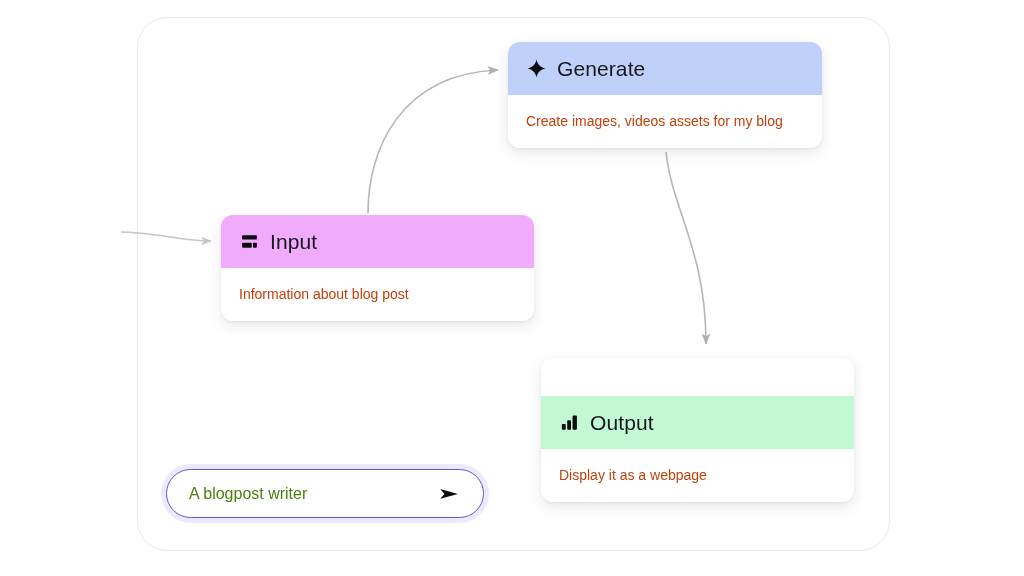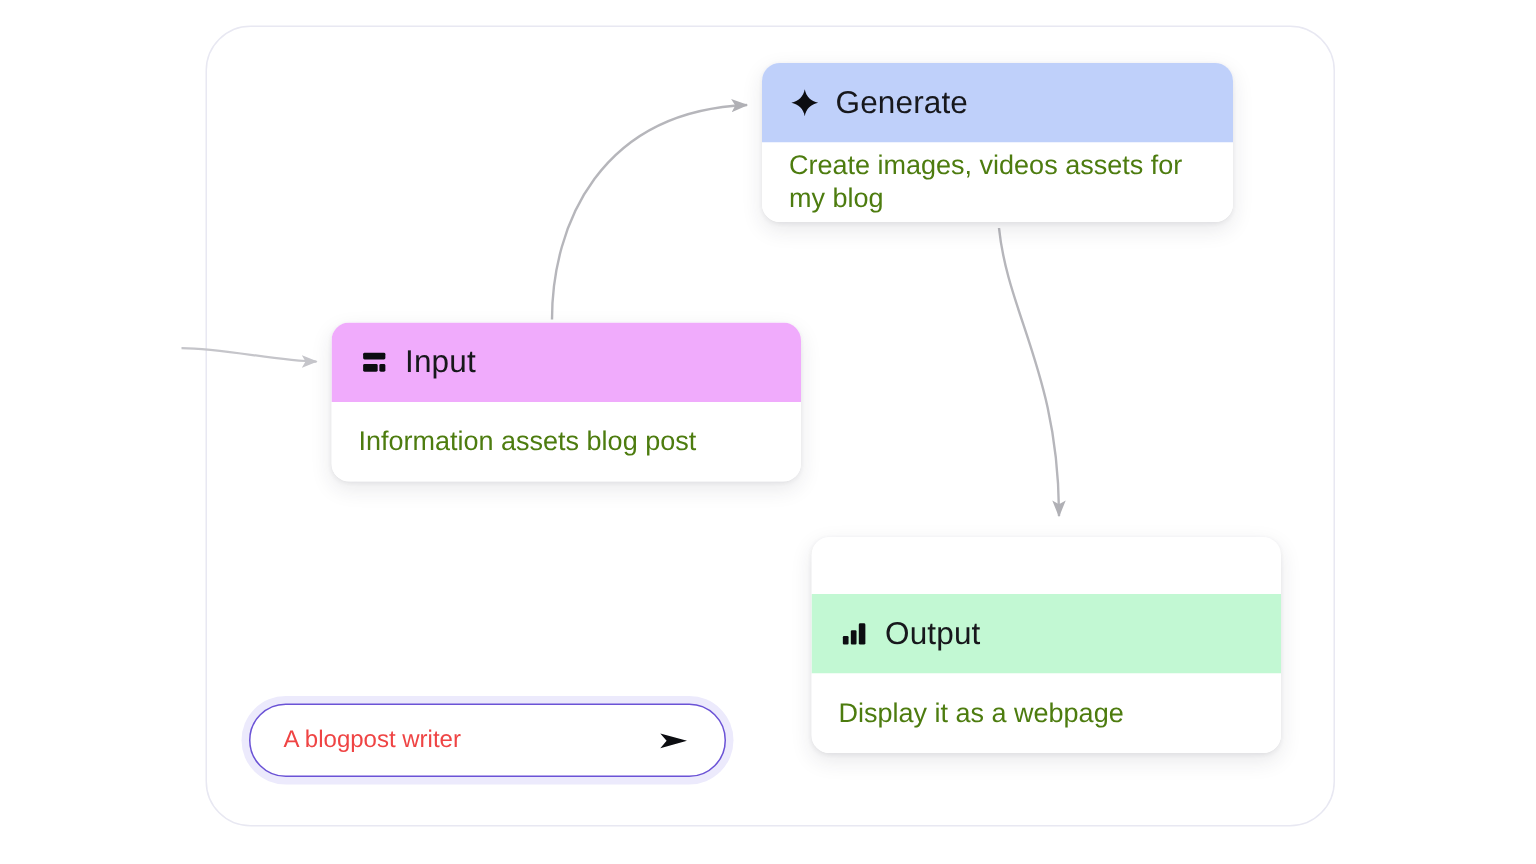--- a/index.html
+++ b/index.html
@@ -69,22 +69,22 @@
   }
   .node-body {
     background: #ffffff;
     padding: 0 18px;
     height: 53px;
     display: flex;
     align-items: center;
     box-sizing: border-box;
   }
   .node-desc {
-    font-size: 18px;
-    color: #4d7c0f;
+    font-size: 14px;
+    color: #c2410c;
     line-height: 1.2;
   }
   .node-icon {
     width: 20px;
     height: 20px;
     display: flex;
     align-items: center;
     justify-content: center;
     flex: 0 0 auto;
   }
@@ -114,21 +114,21 @@
     background: #ffffff;
     border: 1.4px solid #6b53d6;
     display: flex;
     align-items: center;
     justify-content: space-between;
     padding: 0 22px 0 22px;
     box-sizing: border-box;
   }
   .prompt-text {
     font-size: 16px;
-    color: #ef4444;
+    color: #4d7c0f;
     line-height: 1;
   }
   .send-icon {
     width: 24px;
     height: 24px;
     display: flex;
     align-items: center;
     justify-content: center;
     flex: 0 0 auto;
   }
@@ -176,21 +176,21 @@
       <span class="node-icon">
         <svg width="19" height="19" viewBox="0 0 20 20">
           <rect x="2.2" y="3.4" width="15.6" height="4.6" rx="1" fill="#0c0d11"></rect>
           <rect x="2.2" y="11.2" width="10.2" height="5.4" rx="1" fill="#0c0d11"></rect>
           <rect x="13.6" y="11.2" width="4.2" height="5.4" rx="1" fill="#0c0d11"></rect>
         </svg>
       </span>
       <span class="node-title">Input</span>
     </div>
     <div class="node-body">
-      <span class="node-desc">Information assets blog post</span>
+      <span class="node-desc">Information about blog post</span>
     </div>
   </div>
 
   <div class="node" id="node-output">
     <div class="node-header" style="background:#c2f8d3;margin-top:38px;">
       <span class="node-icon">
         <svg width="19" height="19" viewBox="0 0 20 20">
           <rect x="2.0" y="11.6" width="4.0" height="6.0" rx="0.8" fill="#0c0d11"></rect>
           <rect x="7.6" y="7.6" width="4.0" height="10.0" rx="0.8" fill="#0c0d11"></rect>
           <rect x="13.2" y="2.6" width="4.6" height="15.0" rx="1.0" fill="#0c0d11"></rect>

